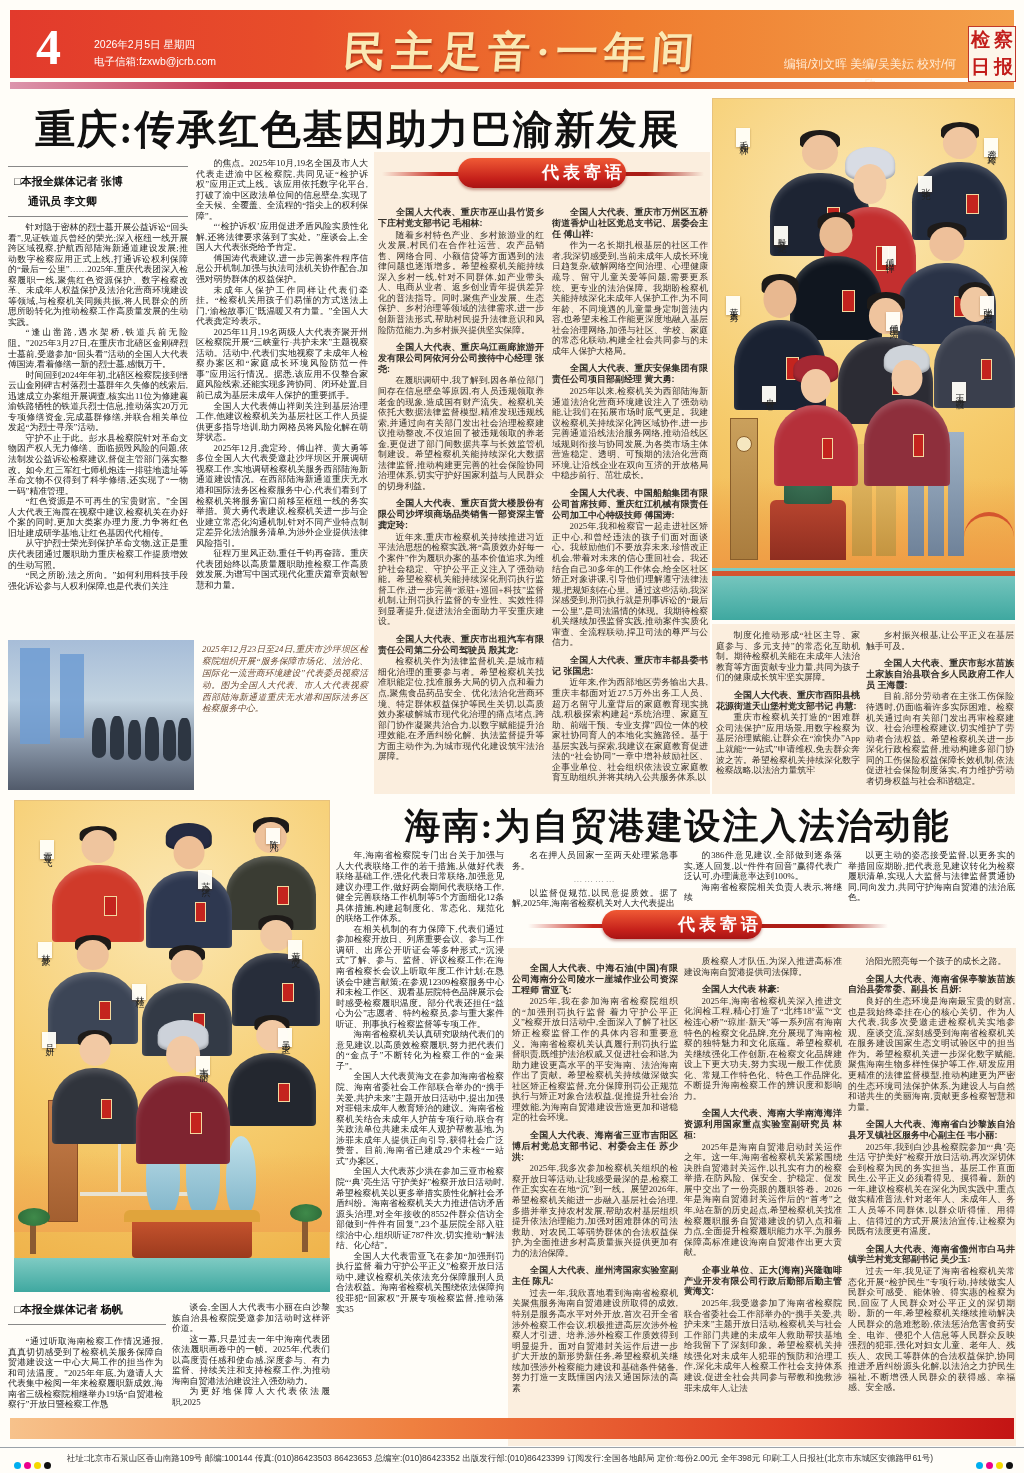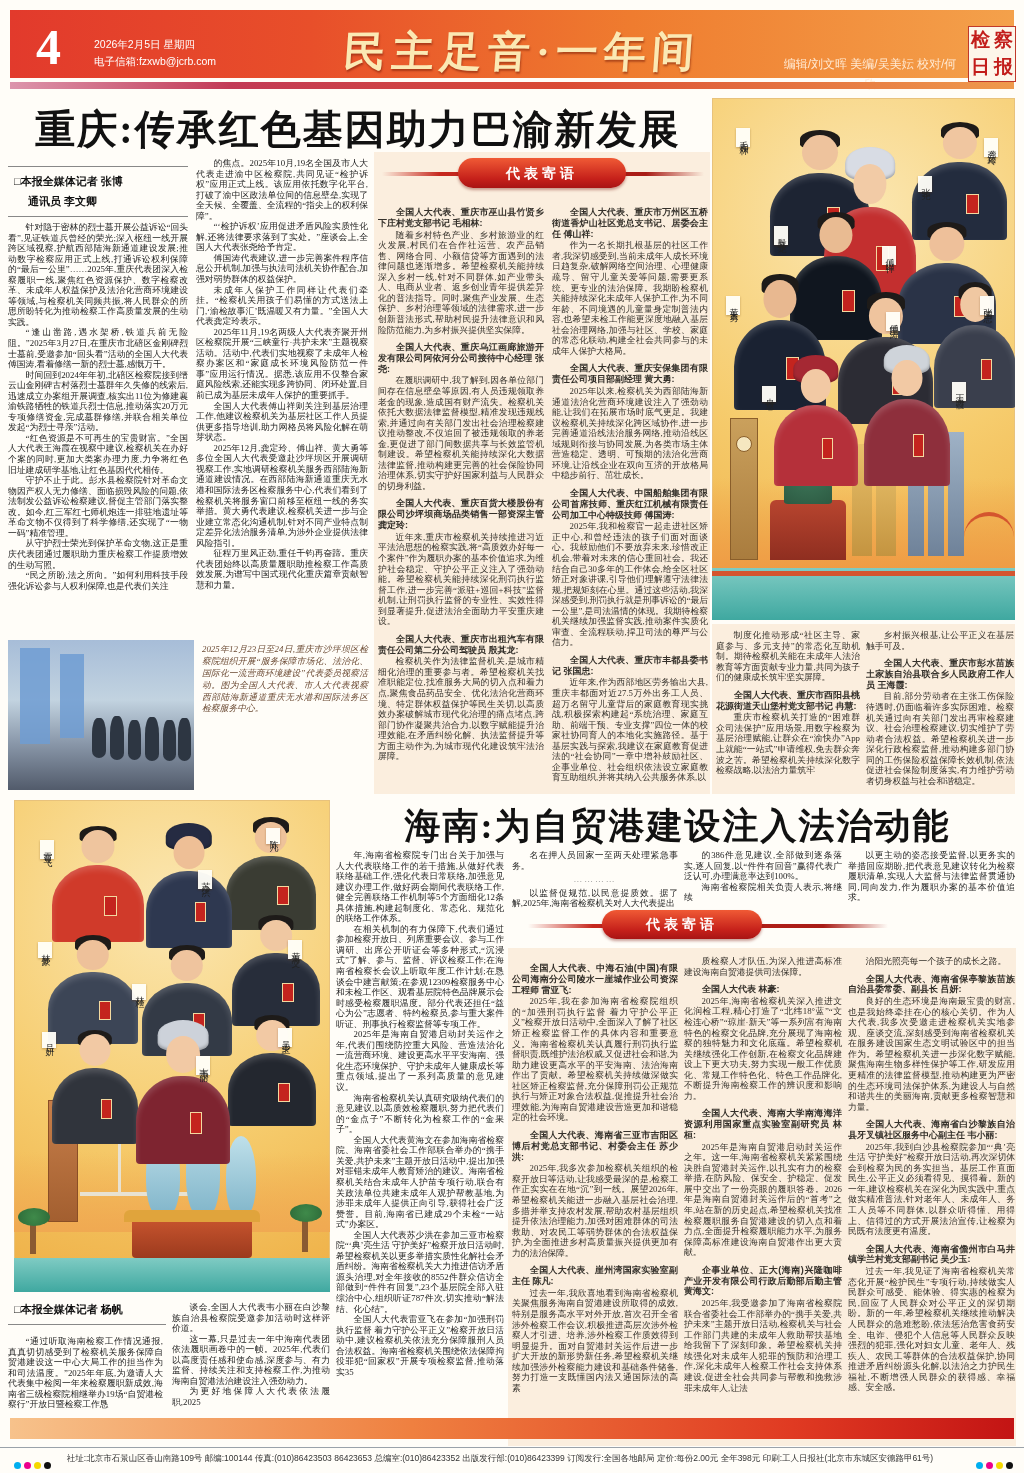--- a/index.html
+++ b/index.html
@@ -26,21 +26,21 @@
   
   .col{position:absolute;overflow:hidden;text-align:justify;}
   .col p{margin:0;text-indent:2em;font:8.8px/1.2 "Liberation Serif","DejaVu Serif",serif;color:#1d1d1d;}
   .col p.head{font-family:"Liberation Sans","DejaVu Sans",sans-serif;font-weight:bold;font-size:9px;color:#000;margin-top:7px;margin-bottom:1px;}
   .col p.dots{text-indent:0;text-align:center;color:#888;letter-spacing:2px;margin:3px 0;}
   .col.kai p{color:#34302a;}
   .cap{font:italic 8.8px/1.35 "Liberation Serif",serif;color:#6b4a33;text-align:justify;}
   
   .ribbon{position:absolute;height:4px;background:linear-gradient(90deg,rgba(190,30,20,0),#c6281e 18%,#a81c16 82%,rgba(190,30,20,0));}
   .jiyu{position:absolute;background:linear-gradient(180deg,#f05a35,#c5201a 70%,#a81414);color:#fff;
-        font-weight:bold;font-size:14px;text-align:center;border-radius:16px;letter-spacing:4px;
+        font-weight:bold;font-size:17px;text-align:right;border-radius:16px;letter-spacing:4px;
         box-shadow:0 2px 3px rgba(120,20,10,.4);}
   .peach{position:absolute;background:#fbeede;}
   
   .photo1{background:linear-gradient(180deg,#a7bdd8 0%,#c2d3e0 40%,#8b99ab 68%,#525b6b 100%);overflow:hidden;}
   .ph-ban{position:absolute;background:#6f9cd2;opacity:.85;}
   .ph-fig{position:absolute;background:#2d3642;border-radius:45% 45% 8px 8px;}
   
   .collage{position:absolute;overflow:hidden;background:radial-gradient(circle at 50% 22%,#fbe7b2 0%,#f6cc6d 55%,#eeae44 100%);box-shadow:inset 0 0 0 1px #e8c27c;}
   .person{position:absolute;}
   .person .phead{position:absolute;left:50%;top:7%;transform:translateX(-50%);width:36%;height:27%;border-radius:50%;}
@@ -89,22 +89,22 @@
 
   <div class="abs byl" style="left:8px;top:166px;width:172px;">
     <div>□本报全媒体记者 张博</div>
     <div class="l2" style="padding-left:14px;">通讯员 李文卿</div>
   </div>
 
   <div class="col" style="left:8px;top:222px;width:180px;height:410px;">
       <p class="body">针对隐于密林的烈士墓开展公益诉讼“回头看”,见证铁道兵曾经的荣光;深入枢纽一线开展跨区域视察,护航西部陆海新通道建设发展;推动数字检察应用正式上线,打通诉讼权利保障的“最后一公里”……2025年,重庆代表团深入检察履职一线,聚焦红色资源保护、数字检察改革、未成年人权益保护及法治化营商环境建设等领域,与检察机关同频共振,将人民群众的所思所盼转化为推动检察工作高质量发展的生动实践。</p>
       <p class="body">“逢山凿路,遇水架桥,铁道兵前无险阻。”2025年3月27日,在重庆市北碚区金刚碑烈士墓前,受邀参加“回头看”活动的全国人大代表傅国涛,看着修缮一新的烈士墓,感慨万千。</p>
       <p class="body">时间回到2024年年初,北碚区检察院接到缙云山金刚碑古村落烈士墓群年久失修的线索后,迅速成立办案组开展调查,核实出11位为修建襄渝铁路牺牲的铁道兵烈士信息,推动落实20万元专项修缮资金,完成墓群修缮,并联合相关单位发起“为烈士寻亲”活动。</p>
+      <p class="body">守护不止于此。彭水县检察院针对革命文物因产权人无力修缮、面临损毁风险的问题,依法制发公益诉讼检察建议,督促主管部门落实整改。如今,红三军红七师机炮连一排驻地遗址等革命文物不仅得到了科学修缮,还实现了“一物一码”精准管理。</p>
       <p class="body">“红色资源是不可再生的宝贵财富。”全国人大代表王海霞在视察中建议,检察机关在办好个案的同时,更加大类案办理力度,力争将红色旧址建成研学基地,让红色基因代代相传。</p>
-      <p class="body">守护不止于此。彭水县检察院针对革命文物因产权人无力修缮、面临损毁风险的问题,依法制发公益诉讼检察建议,督促主管部门落实整改。如今,红三军红七师机炮连一排驻地遗址等革命文物不仅得到了科学修缮,还实现了“一物一码”精准管理。</p>
       <p class="body">从守护烈士荣光到保护革命文物,这正是重庆代表团通过履职助力重庆检察工作提质增效的生动写照。</p>
       <p class="body">“民之所盼,法之所向。”如何利用科技手段强化诉讼参与人权利保障,也是代表们关注</p>
     </div>
   <div class="col" style="left:196px;top:158px;width:172px;height:478px;">
       <p class="body">的焦点。2025年10月,19名全国及市人大代表走进渝中区检察院,共同见证“检护诉权”应用正式上线。该应用依托数字化平台,打破了渝中区政法单位间的信息壁垒,实现了全天候、全覆盖、全流程的“指尖上的权利保障”。</p>
       <p class="body">“‘检护诉权’应用促进矛盾风险实质性化解,还将法律要求落到了实处。”座谈会上,全国人大代表张尧给予肯定。</p>
       <p class="body">傅国涛代表建议,进一步完善案件程序信息公开机制,加强与执法司法机关协作配合,加强对弱势群体的权益保护。</p>
       <p class="body">未成年人保护工作同样让代表们牵挂。“检察机关用孩子们易懂的方式送法上门,‘渝检故事汇’既温暖又有力量。”全国人大代表龚定玲表示。</p>
       <p class="body">2025年11月,19名两级人大代表齐聚开州区检察院开展“三峡童行·共护未来”主题视察活动。活动中,代表们实地视察了未成年人检察办案区和“家庭成长环境风险防范一件事”应用运行情况。据悉,该应用不仅整合家庭风险线索,还能实现多跨协同、闭环处置,目前已成为基层未成年人保护的重要抓手。</p>
       <p class="body">全国人大代表傅山祥则关注到基层治理工作,他建议检察机关为基层社区工作人员提供更多指导培训,助力网格员将风险化解在萌芽状态。</p>
@@ -337,37 +337,36 @@
     </div>
   <div class="col" style="left:172px;top:1302px;width:158px;height:144px;">
       <p class="body">谈会,全国人大代表韦小丽在白沙黎族自治县检察院受邀参加活动时这样评价道。</p>
       <p class="body">这一幕,只是过去一年中海南代表团依法履职画卷中的一帧。2025年,代表们以高度责任感和使命感,深度参与、有力监督、持续关注和支持检察工作,为推动海南自贸港法治建设注入强劲动力。</p>
       <p class="body">为更好地保障人大代表依法履职,2025</p>
     </div>
 
   <div class="col" style="left:336px;top:850px;width:168px;height:596px;">
       <p class="body">年,海南省检察院专门出台关于加强与人大代表联络工作的若干措施,从做好代表联络基础工作,强化代表日常联络,加强意见建议办理工作,做好两会期间代表联络工作,健全完善联络工作机制等5个方面细化12条具体措施,构建起制度化、常态化、规范化的联络工作体系。</p>
       <p class="body">在相关机制的有力保障下,代表们通过参加检察开放日、列席重要会议、参与工作调研、出席公开听证会等多种形式,“沉浸式”了解、参与、监督、评议检察工作;在海南省检察长会议上听取年度工作计划;在恳谈会中建言献策;在参观12309检察服务中心和未检工作区、观看基层院特色品牌展示会时感受检察履职温度。部分代表还担任“益心为公”志愿者、特约检察员,参与重大案件听证、刑事执行检察监督等专项工作。</p>
-      <p class="body">2025年是海南自贸港启动封关运作之年,代表们围绕防控重大风险、营造法治化一流营商环境、建设更高水平平安海南、强化生态环境保护、守护未成年人健康成长等重点领域,提出了一系列高质量的意见建议。</p>
       <p class="body">海南省检察机关认真研究吸纳代表们的意见建议,以高质效检察履职,努力把代表们的“金点子”不断转化为检察工作的“金果子”。</p>
       <p class="body">全国人大代表黄海文在参加海南省检察院、海南省委社会工作部联合举办的“携手关爱,共护未来”主题开放日活动中,提出加强对罪错未成年人教育矫治的建议。海南省检察机关结合未成年人护苗专项行动,联合有关政法单位共建未成年人观护帮教基地,为涉罪未成年人提供正向引导,获得社会广泛赞誉。目前,海南省已建成29个未检“一站式”办案区。</p>
       <p class="body">全国人大代表苏少洪在参加三亚市检察院“‘典’亮生活 守护美好”检察开放日活动时,希望检察机关以更多举措实质性化解社会矛盾纠纷。海南省检察机关大力推进信访矛盾源头治理,对全年接收的8552件群众信访全部做到“件件有回复”,23个基层院全部入驻综治中心,组织听证787件次,切实推动“解法结、化心结”。</p>
       <p class="body">全国人大代表雷亚飞在参加“加强刑罚执行监督 着力守护公平正义”检察开放日活动中,建议检察机关依法充分保障服刑人员合法权益。海南省检察机关围绕依法保障拘役罪犯“回家权”开展专项检察监督,推动落实35</p>
     </div>
   <div class="col" style="left:512px;top:850px;width:166px;height:60px;">
       <p class="body">名在押人员回家一至两天处理紧急事务。</p>
       <p class="dots">…………</p>
       <p class="body">以监督促规范,以民意提质效。据了解,2025年,海南省检察机关对人大代表提出</p>
     </div>
   <div class="col" style="left:684px;top:850px;width:158px;height:58px;">
       <p class="body">的386件意见建议,全部做到逐条落实,逐人回复,以“件件有回音”赢得代表广泛认可,办理满意率达到100%。</p>
       <p class="body">海南省检察院相关负责人表示,将继续</p>
     </div>
   <div class="col" style="left:848px;top:850px;width:167px;height:68px;">
-      <p class="body">以更主动的姿态接受监督,以更务实的举措回应期盼,把代表意见建议转化为检察履职清单,实现人大监督与法律监督贯通协同,同向发力,作为履职办案的基本价值追求。</p>
+      <p class="body">以更主动的姿态接受监督,以更务实的举措回应期盼,把代表意见建议转化为检察履职清单,实现人大监督与法律监督贯通协同,同向发力,共同守护海南自贸港的法治底色。</p>
     </div>
 
   <div class="peach" style="left:508px;top:948px;width:508px;height:498px;"></div>
   <div class="ribbon" style="left:528px;top:924px;width:360px;"></div>
   <div class="jiyu" style="left:602px;top:910px;width:160px;height:29px;line-height:29px;">代表寄语</div>
 
   <div class="col kai" style="left:512px;top:956px;width:166px;height:488px;">
       <p class="head">全国人大代表、中海石油(中国)有限公司海南分公司陵水一崖城作业公司资深工程师 雷亚飞:</p>
       <p class="body">2025年,我在参加海南省检察院组织的“加强刑罚执行监督 着力守护公平正义”检察开放日活动中,全面深入了解了社区矫正检察监督工作的具体内容和重要意义。海南省检察机关认真履行刑罚执行监督职责,既维护法治权威,又促进社会和谐,为助力建设更高水平的平安海南、法治海南作出了贡献。希望检察机关持续做深做实社区矫正检察监督,充分保障刑罚公正规范执行与矫正对象合法权益,促推提升社会治理效能,为海南自贸港建设营造更加和谐稳定的社会环境。</p>
       <p class="head">全国人大代表、海南省三亚市吉阳区博后村党总支部书记、村委会主任 苏少洪:</p>

